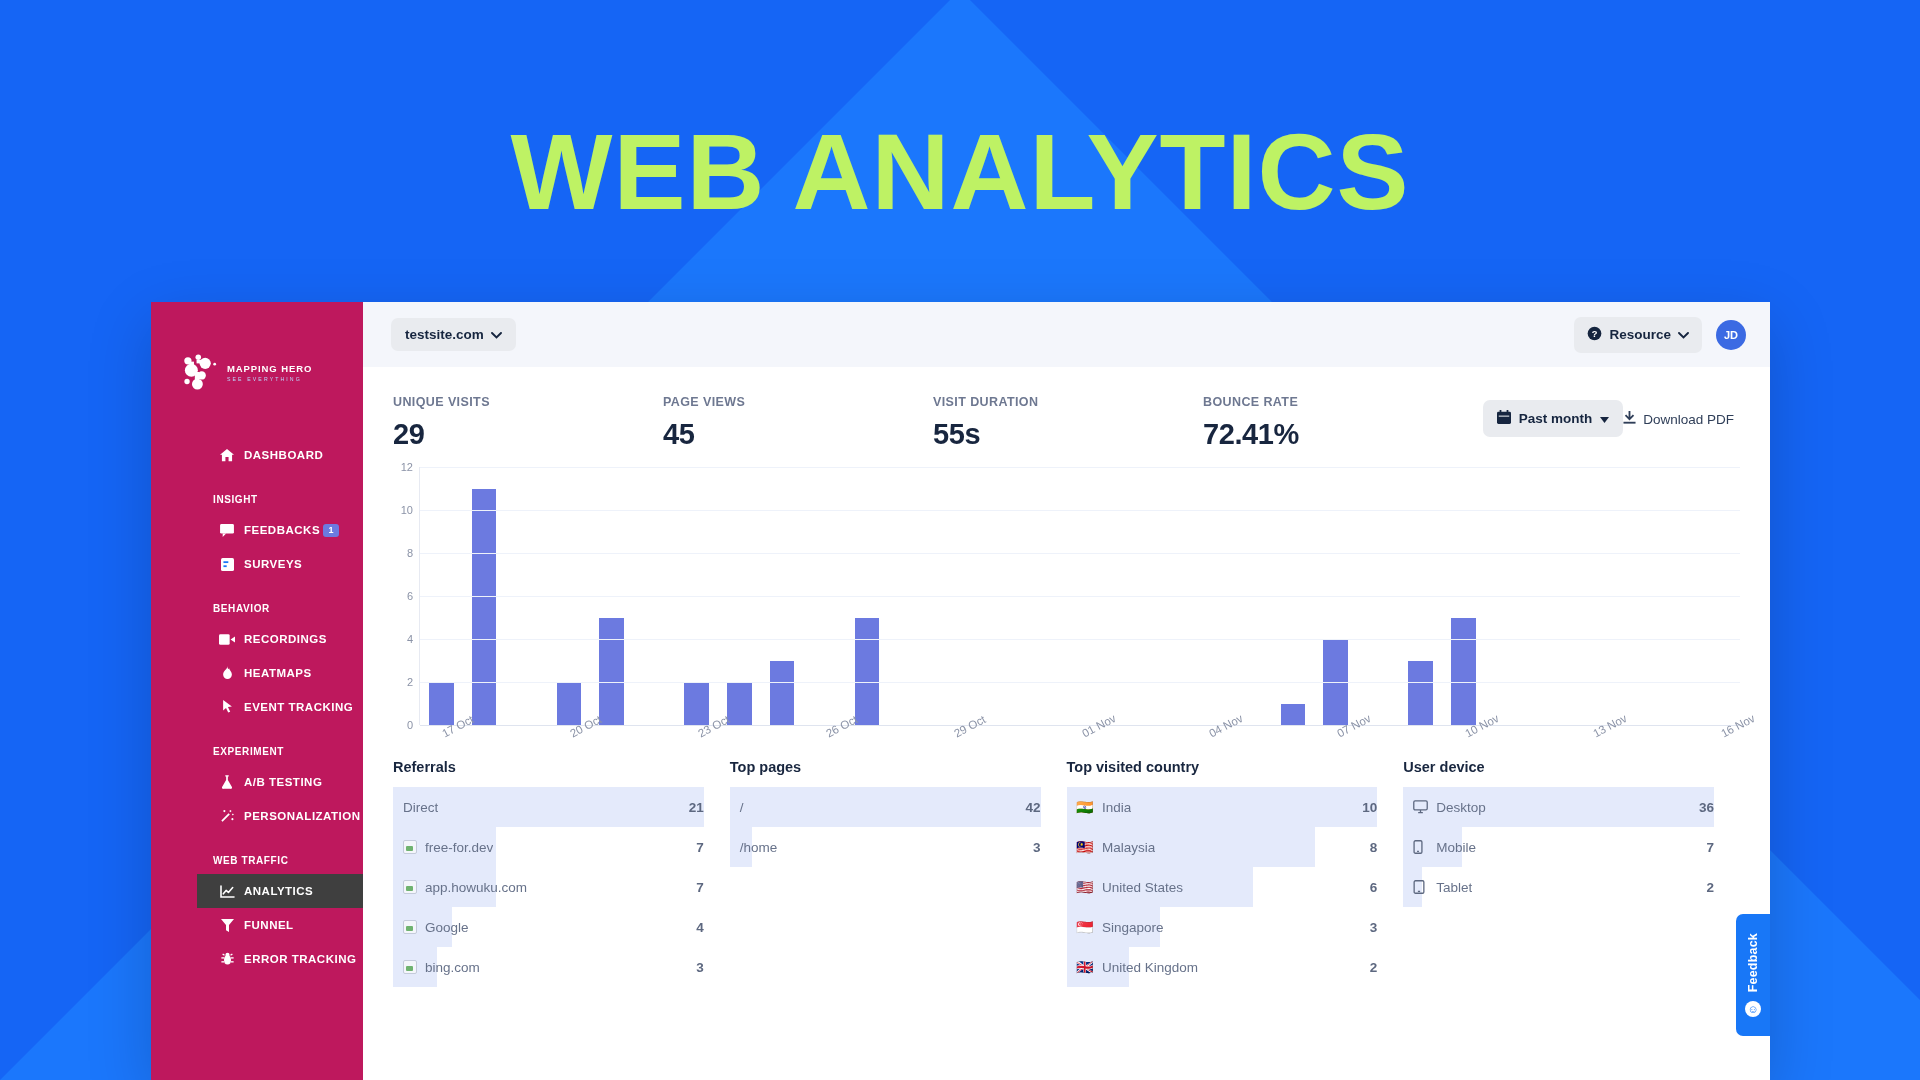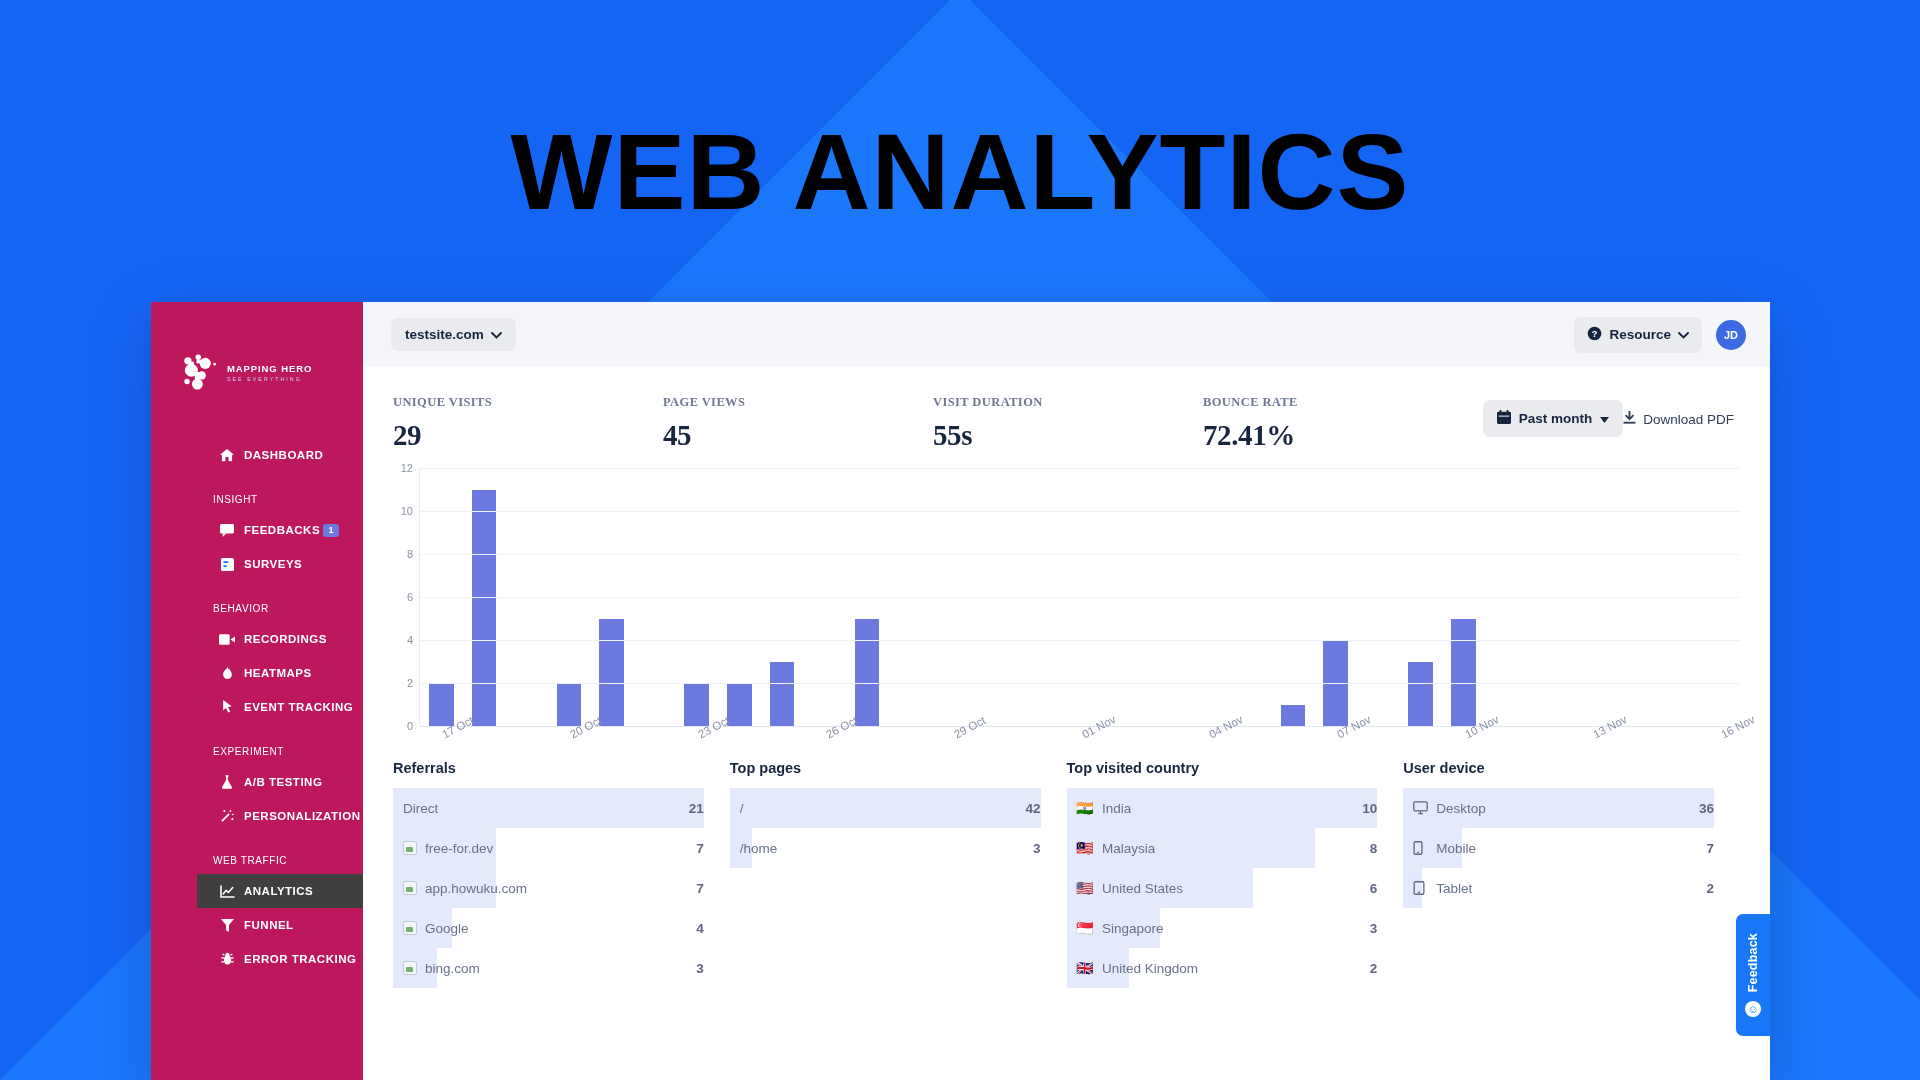--- a/index.html
+++ b/index.html
@@ -34,21 +34,21 @@
     width: 0; height: 0;
     border-left: 280px solid transparent;
     border-right: 280px solid transparent;
     border-bottom: 280px solid #1b77fc;
   }
 
   
   .hero-title {
     position: absolute; left: 0; right: 0; top: 118px;
     text-align: center;
-    color: #000000;
+    color: #bef264;
     font-size: 108px;
     font-weight: 800;
     letter-spacing: 1px;
     line-height: 1;
     font-family: "Liberation Sans", sans-serif;
   }
 
   
   .app-window {
     position: absolute;
@@ -78,21 +78,21 @@
     font-size: 9.5px; font-weight: 700; letter-spacing: 0.9px;
     color: #ffffff;
   }
   .logo-tag {
     font-size: 5.2px; letter-spacing: 2.1px;
     color: #bcd8ff; margin-top: 2px;
   }
 
   .nav { margin-top: 40px; padding-left: 46px; }
   .nav-group-label {
-    font-size: 10px; font-weight: 400; letter-spacing: 0.6px;
+    font-size: 10px; font-weight: 700; letter-spacing: 0.6px;
     color: #ffffff;
     padding: 0 0 0 16px;
     margin: 22px 0 8px 0;
   }
   .nav-item {
     display: flex; align-items: center;
     height: 34px;
     padding-left: 22px;
     font-size: 11.5px;
     font-weight: 600;
@@ -170,21 +170,21 @@
     margin: 0;
     display: flex; flex-direction: column;
     overflow: hidden;
   }
 
   
   .metrics-row {
     display: flex; align-items: flex-start;
     padding: 28px 30px 0 30px;
   }
-  .metric { width: 270px; font-family: Liberation Serif, serif; }
+  .metric { width: 270px; }
   .metric-label {
     font-size: 12.5px; font-weight: 600;
     color: #6e7891; letter-spacing: 0.4px;
     text-transform: uppercase;
   }
   .metric-value {
     font-size: 29px; font-weight: 700;
     color: #18263f; margin-top: 9px;
     letter-spacing: -0.4px;
   }

